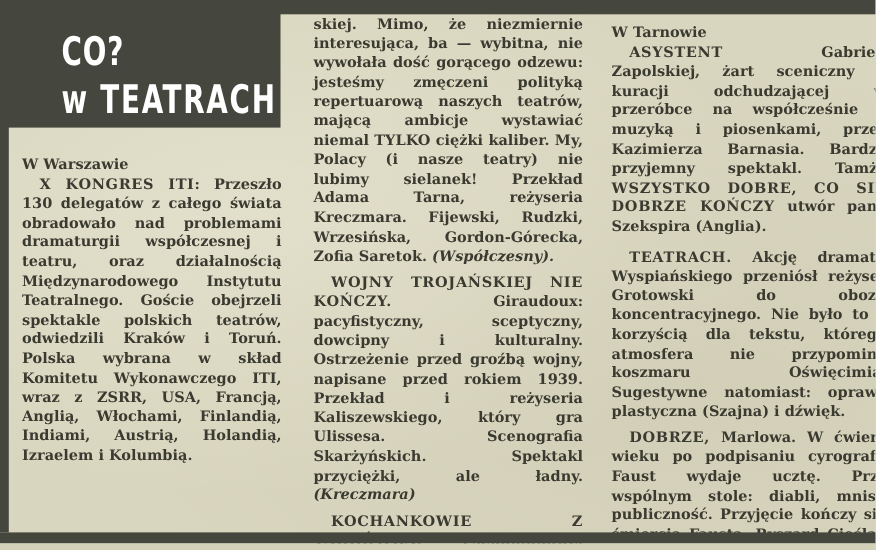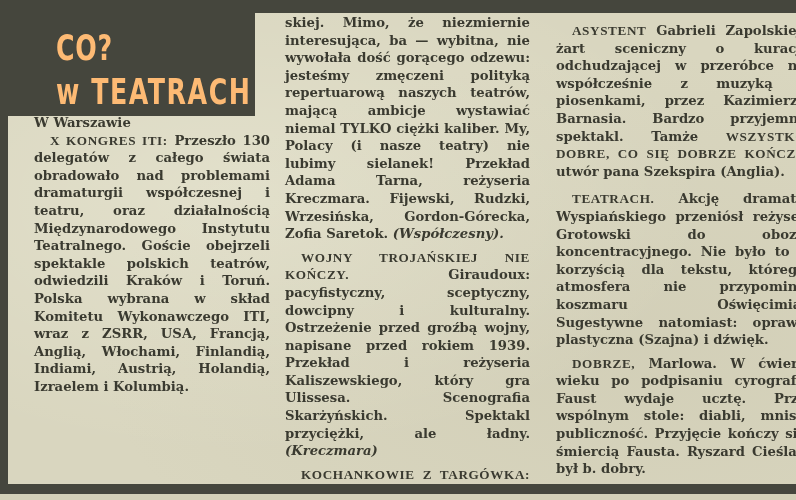--- a/index.html
+++ b/index.html
@@ -19,37 +19,37 @@
   .top-bar { position: absolute; left: 0; top: 0; width: 796px; height: 13px; background: #45463d; }
   .left-strip { position: absolute; left: 0; top: 0; width: 8px; height: 484px; background: #45463d; }
   .bottom-bar { position: absolute; left: 0; top: 484px; width: 796px; height: 10px; background: #45463d; }
   .bottom-edge { position: absolute; left: 0; top: 494px; width: 796px; height: 6px; background: #d3d0b8; }
   .title-block {
     position: absolute; left: 0; top: 0; width: 255px; height: 116px; background: #45463d;
   }
   .title-text {
     position: absolute; left: 56px; top: 26px;
     font-family: "DejaVu Sans", "Liberation Sans", sans-serif;
-    font-weight: bold; color: #fdba74;
+    font-weight: bold; color: #ffffff;
     font-stretch: condensed;
     line-height: 44px;
   }
   .title-line1 { font-size: 36px; letter-spacing: 1px; display: block; transform: scaleX(0.78); transform-origin: left; }
   .title-line2 { font-size: 36px; letter-spacing: 2px; display: block; transform: scaleX(0.78); transform-origin: left; white-space: nowrap; }
 
   .col { position: absolute; font-size: 13.2px; line-height: 17.6px; font-weight: bold; }
   .col p { margin: 0; text-align: justify; text-align-last: left; hyphens: manual; }
   .col p + p { text-indent: 16px; }
   .col p.first { text-indent: 16px; }
   .col .city { text-align: center; font-weight: bold; margin: 0; }
-  .col .kw { letter-spacing: 0.6px; font-weight: 900; font-family: Liberation Serif, serif; }
+  .col .kw { letter-spacing: 0.6px; font-weight: 900; }
   .col .venue { font-style: italic; }
   .col .gap { height: 6px; }
 
-  #col1 { left: 20px; top: 114px; width: 236px; margin-left: 14px; }
+  #col1 { left: 20px; top: 142px; width: 236px; }
   #col2 { left: 285px; top: 14px; width: 245px; }
   #col3 { left: 556px; top: 22px; width: 250px; }
   .col3-clip { position: absolute; left: 0; top: 0; width: 796px; height: 500px; overflow: hidden; pointer-events: none; }
 </style>
 </head>
 <body>
 
 <div class="paper"></div>
 <div class="top-bar"></div>
 <div class="left-strip"></div>
@@ -70,20 +70,21 @@
 <div class="col" id="col2">
   <p><span>skiej. Mimo, że niezmiernie interesująca, ba — wybitna, nie wywołała dość gorącego odzewu: jesteśmy zmęczeni polityką repertuarową naszych teatrów, mającą ambicje wystawiać niemal TYLKO ciężki kaliber. My, Polacy (i nasze teatry) nie lubimy sielanek! Przekład Adama Tarna, reżyseria Kreczmara. Fijewski, Rudzki, Wrzesińska, Gordon-Górecka, Zofia Saretok. </span><span class="venue">(Współczesny).</span></p>
   <div class="gap"></div>
   <p class="first"><span class="kw">WOJNY TROJAŃSKIEJ NIE KOŃCZY.</span><span> Giraudoux: pacyfistyczny, sceptyczny, dowcipny i kulturalny. Ostrzeżenie przed groźbą wojny, napisane przed rokiem 1939. Przekład i reżyseria Kaliszewskiego, który gra Ulissesa. Scenografia Skarżyńskich. Spektakl przyciężki, ale ładny. </span><span class="venue">(Kreczmara)</span></p>
   <div class="gap"></div>
   <p class="first"><span class="kw">KOCHANKOWIE Z TARGÓWKA:</span><span> Pseudoludowe, nieudany melanż wodewilu z musicalem. </span></p>
 </div>
 
 <div class="col3-clip">
 <div class="col" id="col3">
+  <p class="city" style="width:218px;">W Tarnowie</p>
   <p class="first"><span class="kw">ASYSTENT</span><span> Gabrieli Zapolskiej, żart sceniczny o kuracji odchudzającej w przeróbce na współcześnie z muzyką i piosenkami, przez Kazimierza Barnasia. Bardzo przyjemny spektakl. Tamże </span><span class="kw">WSZYSTKO DOBRE, CO SIĘ DOBRZE KOŃCZY</span><span> utwór pana Szekspira (Anglia).</span></p>
   <div class="gap" style="height:10px"></div>
   <p class="first"><span class="kw">TEATRACH.</span><span> Akcję dramatu Wyspiańskiego przeniósł reżyser Grotowski do obozu koncentracyjnego. Nie było to z korzyścią dla tekstu, którego atmosfera nie przypomina koszmaru Oświęcimia. Sugestywne natomiast: oprawa plastyczna (Szajna) i dźwięk.</span></p>
   <div class="gap"></div>
   <p class="first"><span class="kw">DOBRZE,</span><span> Marlowa. W ćwierć wieku po podpisaniu cyrografu Faust wydaje ucztę. Przy wspólnym stole: diabli, mnisi, publiczność. Przyjęcie kończy się śmiercią Fausta. Ryszard Cieślak był b. dobry. </span></p>
 </div>
 </div>
 
 <div class="bottom-bar"></div>
 <div class="bottom-edge"></div>

